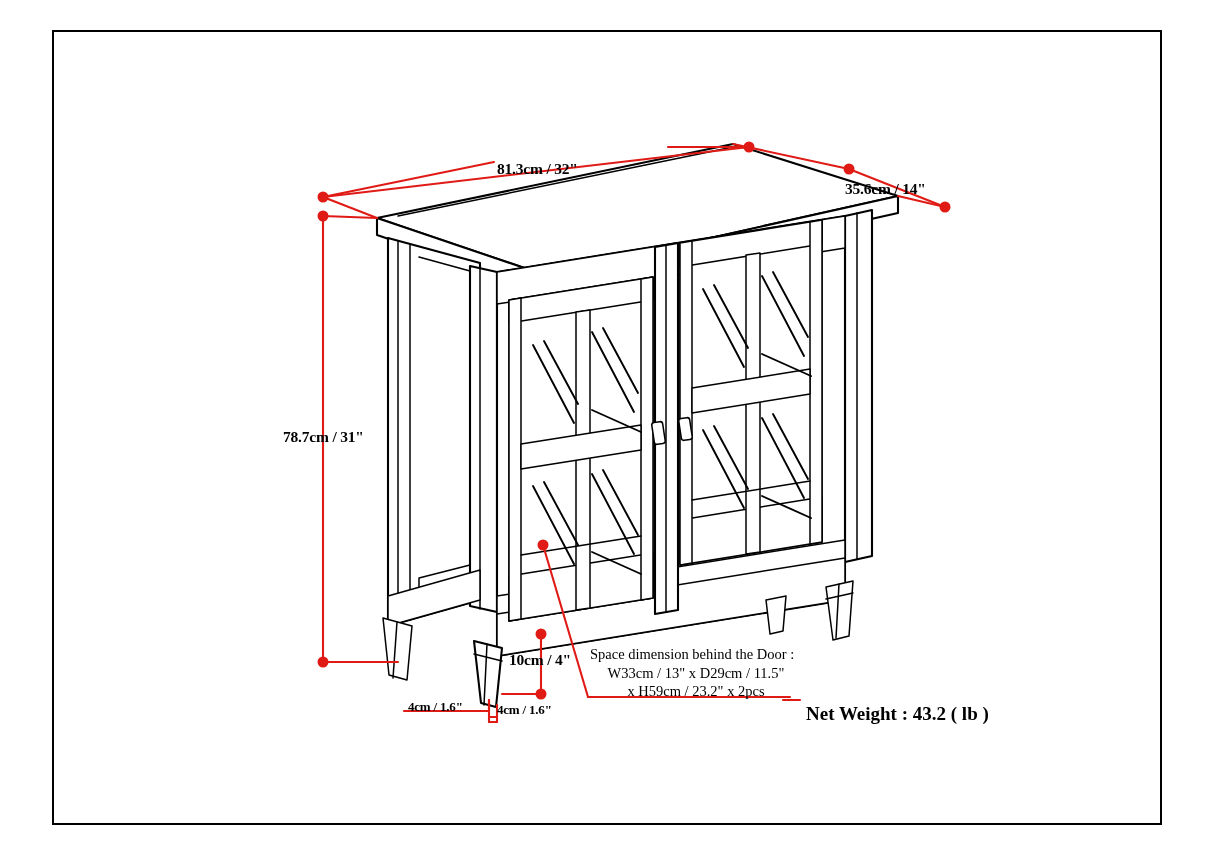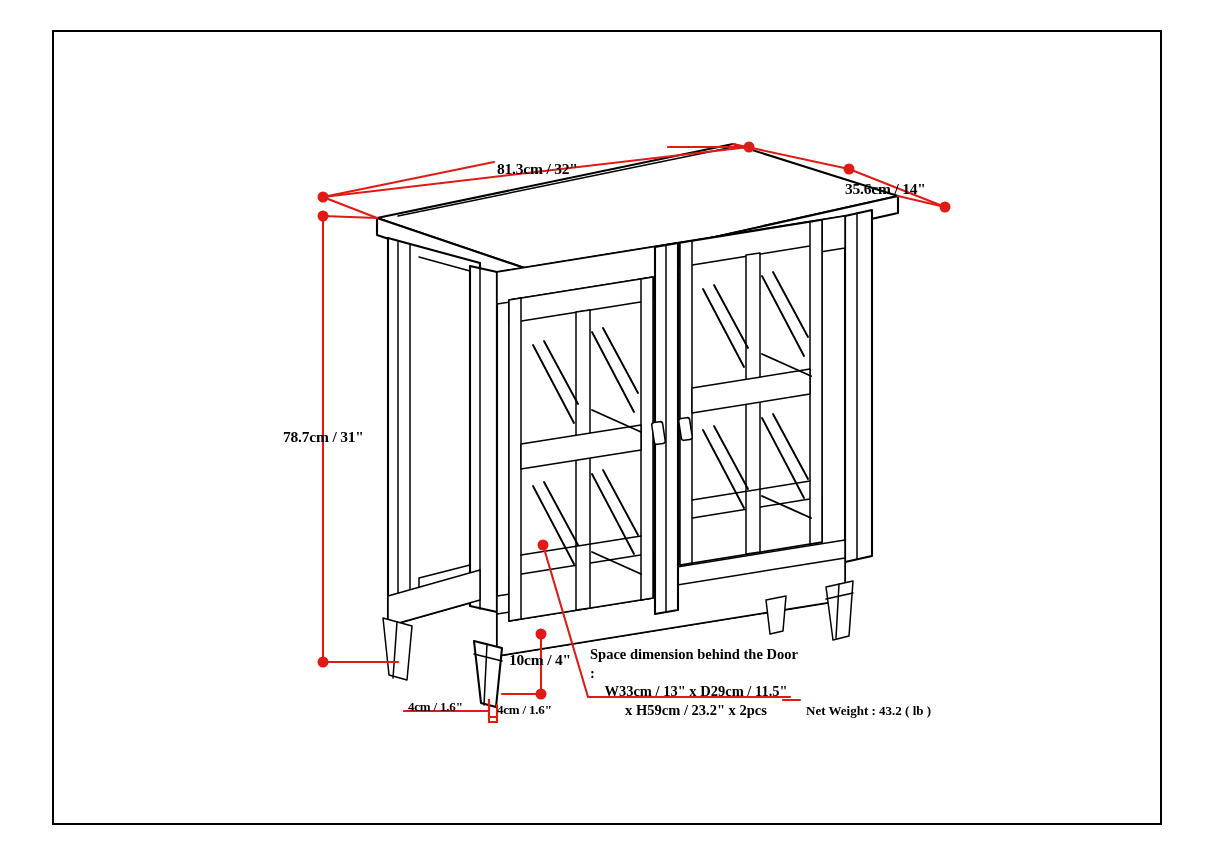--- a/index.html
+++ b/index.html
@@ -51,29 +51,29 @@
   #label-leg-height { left: 509px; top: 651px;  font-size: 15.5px; }
   #label-leg-w-left { left: 408px; top: 699px;  font-size: 13px; }
   #label-leg-w-right{ left: 497px; top: 702px;  font-size: 13px; }
   #block-space {
     position: absolute;
     left: 588px;
     top: 645px;
     width: 216px;
     text-align: center;
     font-size: 14.5px;
-    font-weight: bold;
+    font-weight: normal;
     line-height: 1.28;
   }
   #block-space .ln1 { text-align: left; margin-left: 2px; }
   #label-weight {
     position: absolute;
     left: 806px;
     top: 703px;
-    font-size: 13px;
+    font-size: 19px;
     font-weight: bold;
   }
 </style>
 </head>
 <body>
 
 <div id="page">
 
   <div id="drawing-frame"></div>
 

